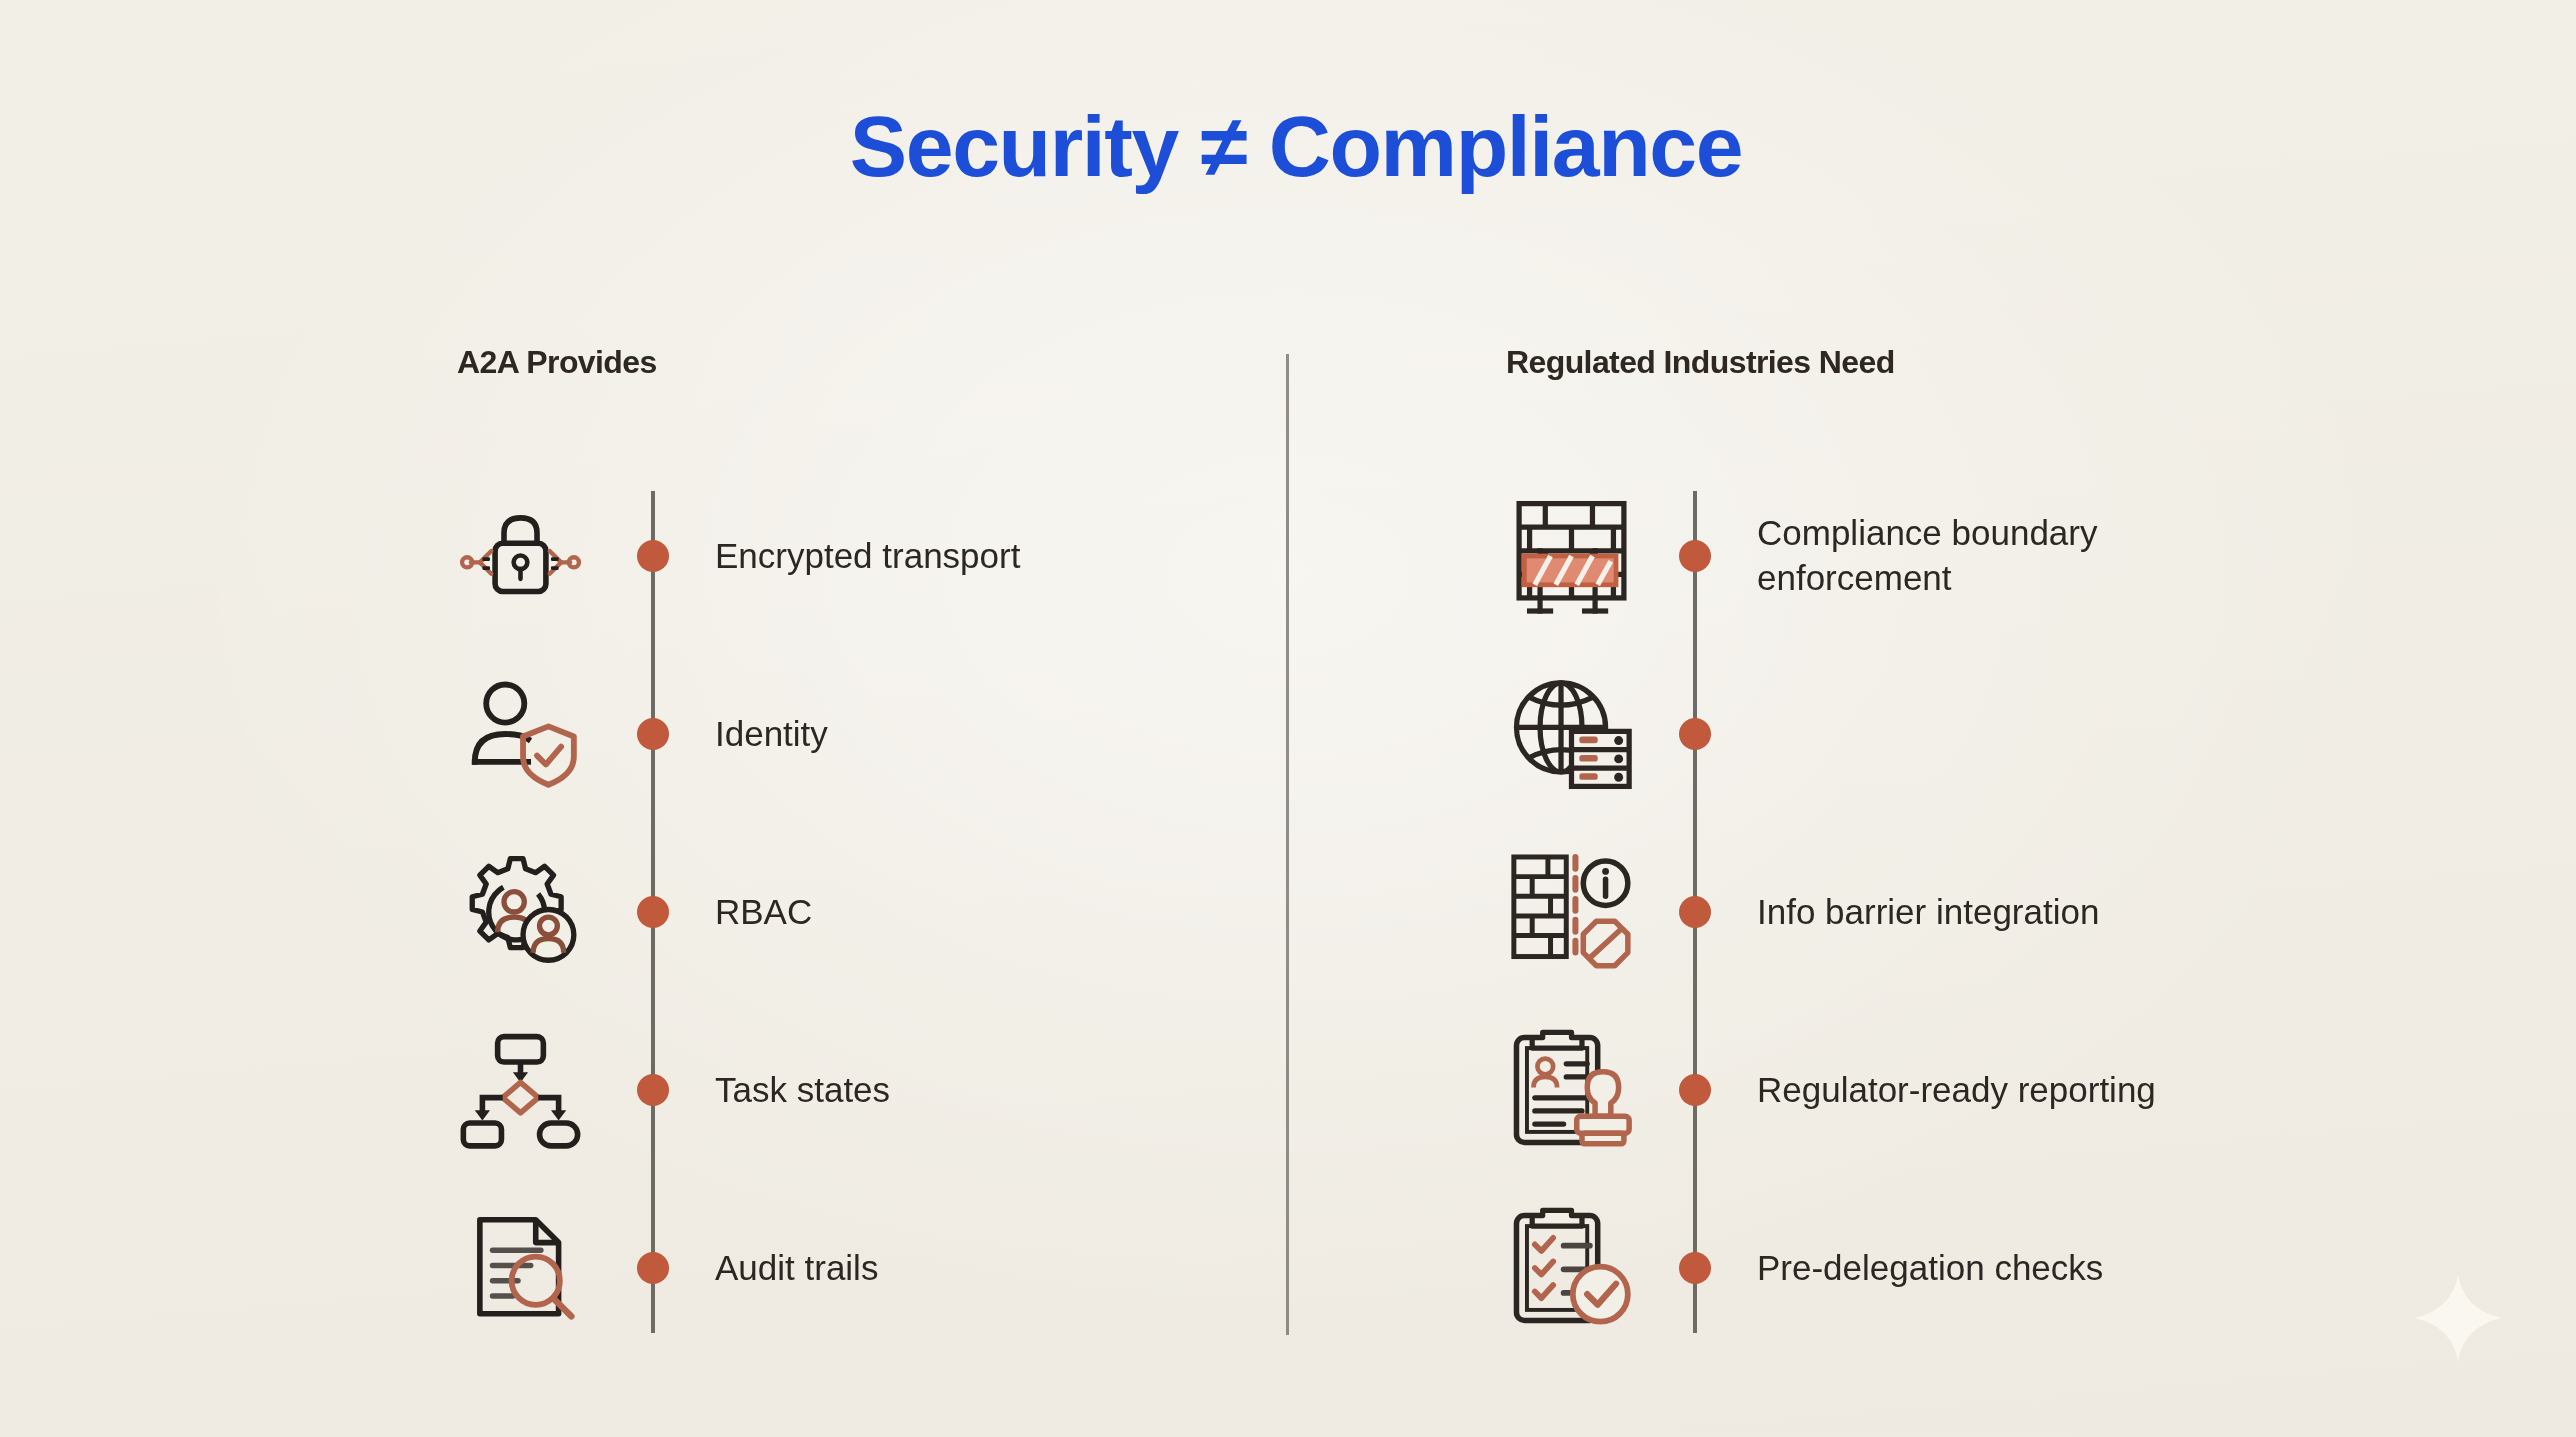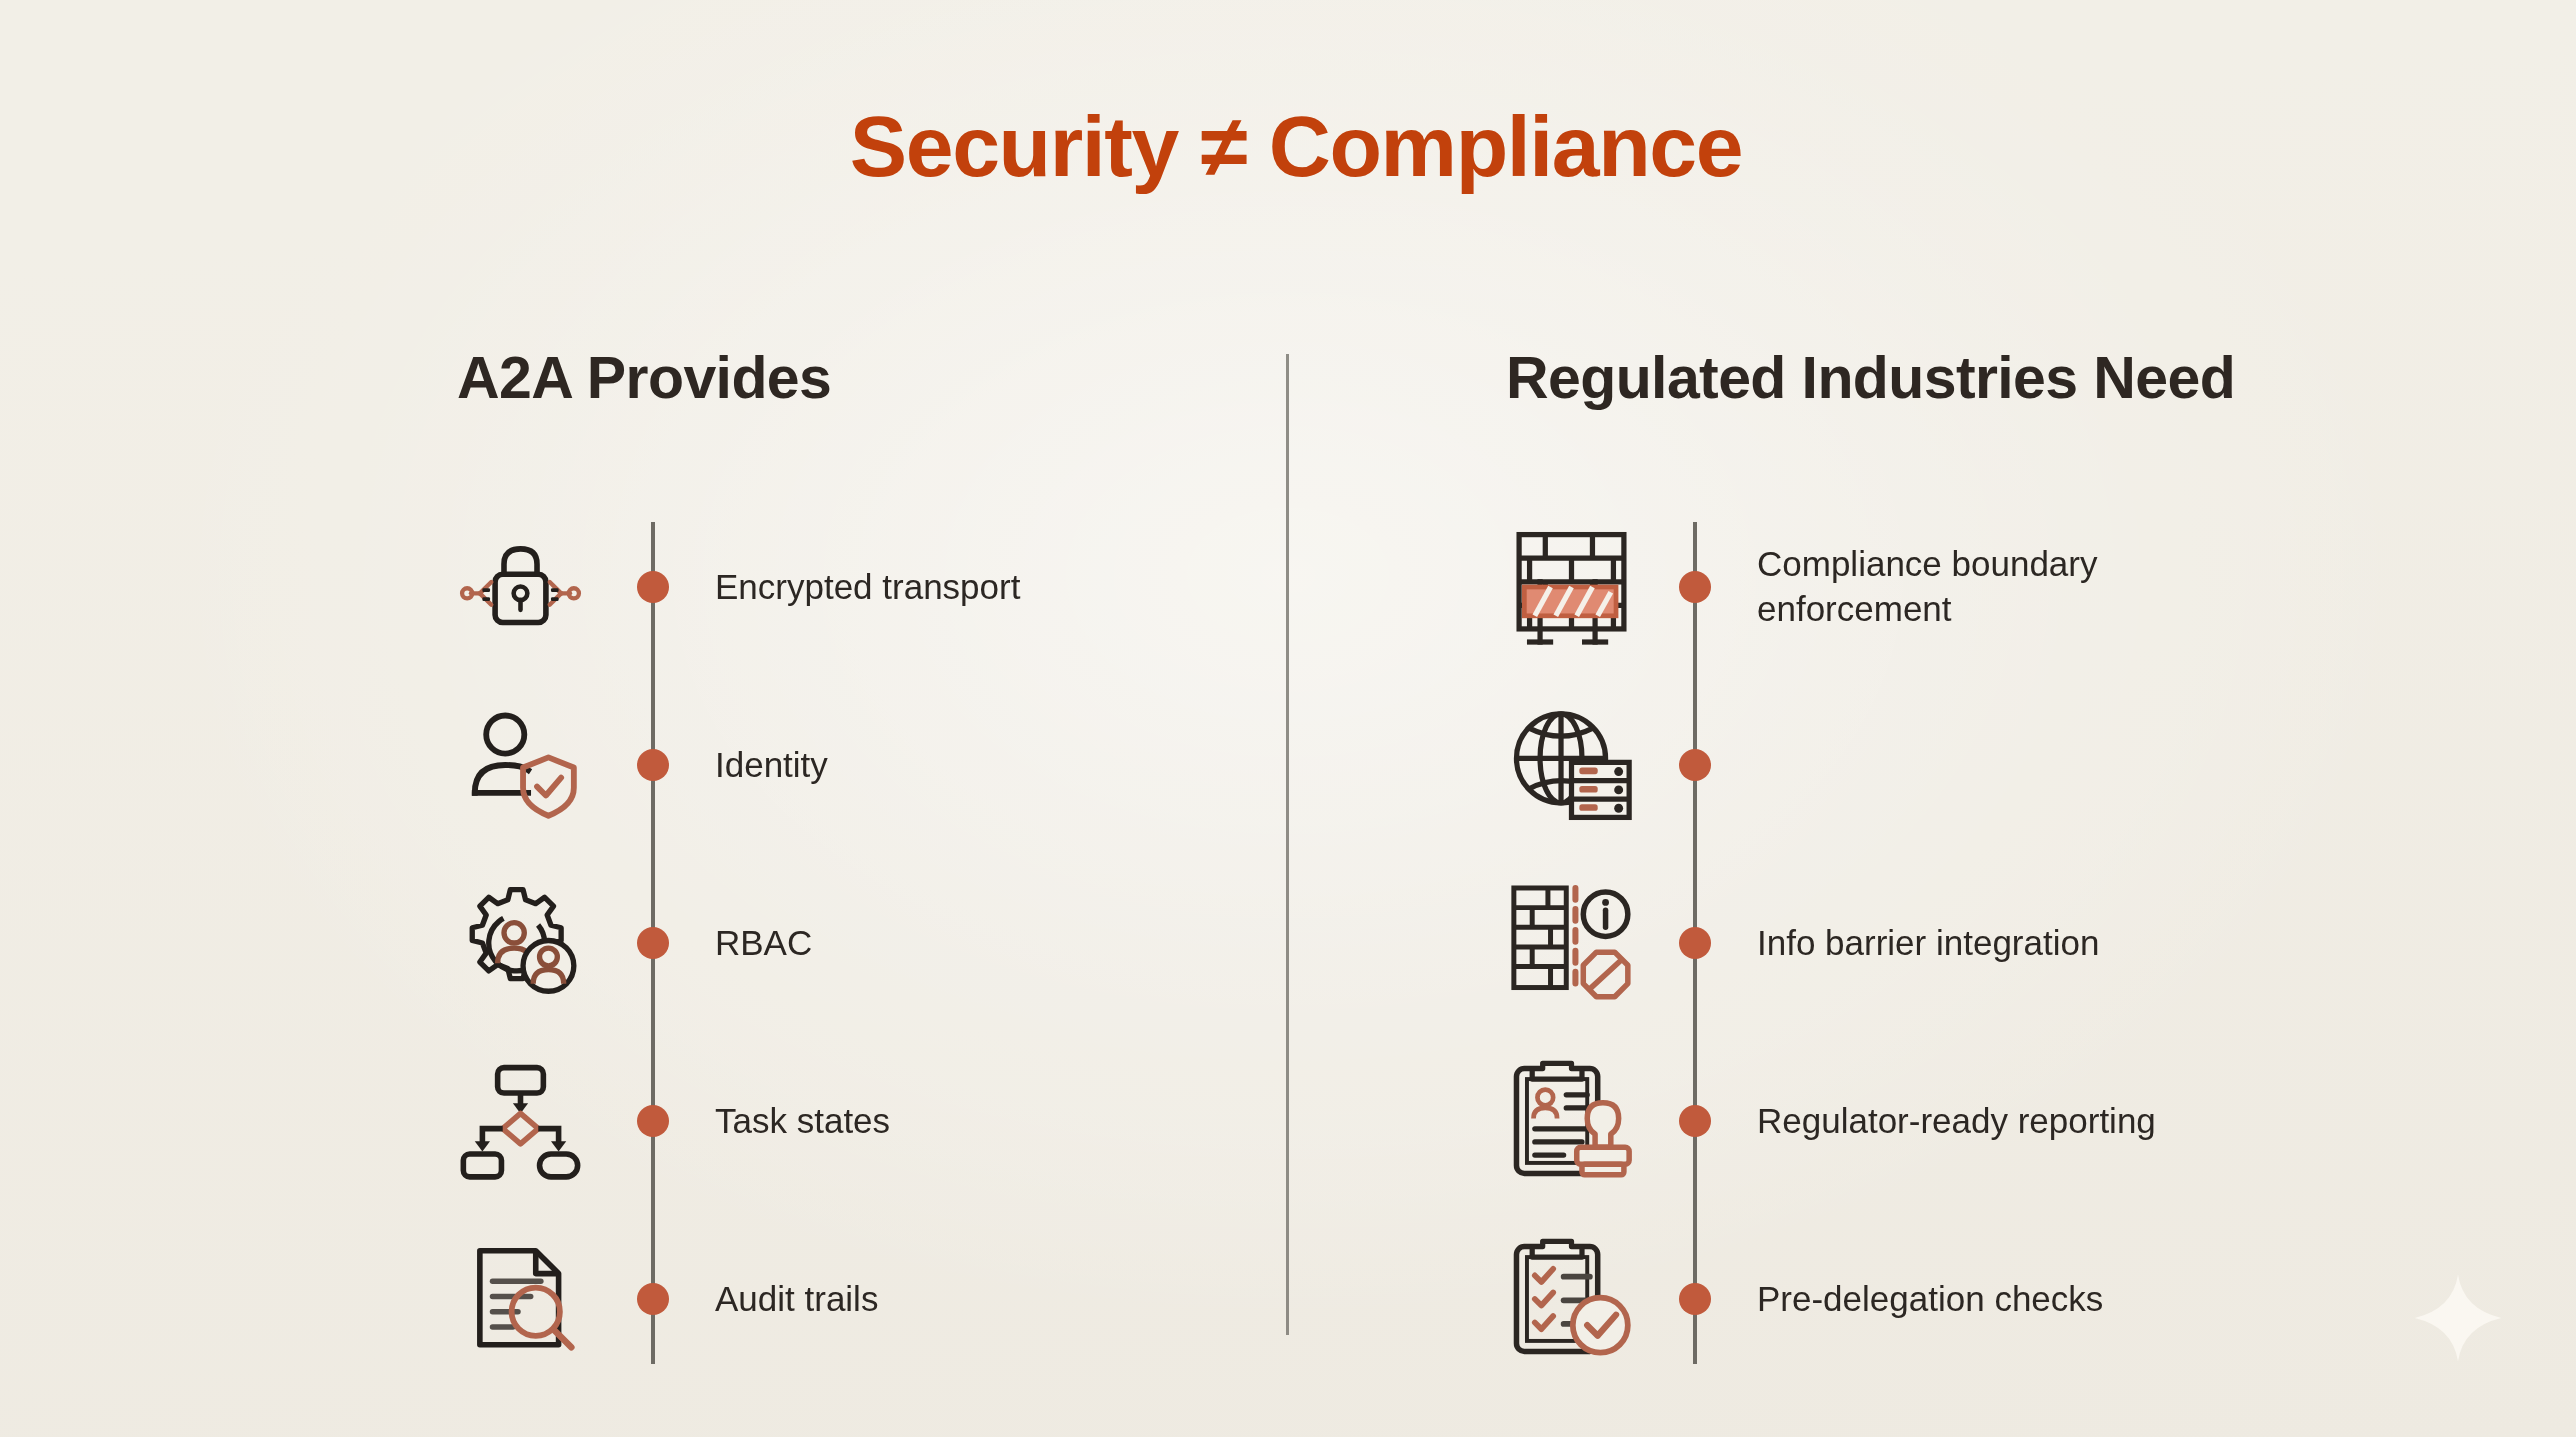--- a/index.html
+++ b/index.html
@@ -37,35 +37,35 @@
   
   .title {
     position: absolute;
     top: 101px;
     left: 0;
     width: 100%;
     text-align: center;
     font-size: 86px;
     font-weight: 700;
     letter-spacing: -1.4px;
-    color: #c2410c;
+    color: #1d4ed8;
     line-height: 1.05;
     padding-left: 16px;
   }
 
   
   .column {
     position: absolute;
     top: 344px;
   }
   .column.left  { left: 457px;  width: 768px; }
   .column.right { left: 1506px; width: 842px; }
 
   .col-heading {
-    font-size: 59px;
+    font-size: 32px;
     font-weight: 700;
     color: #2e2722;
     letter-spacing: -0.6px;
     margin-bottom: 86px;
     white-space: nowrap;
   }
 
   .divider {
     position: absolute;
     left: 1286px;

